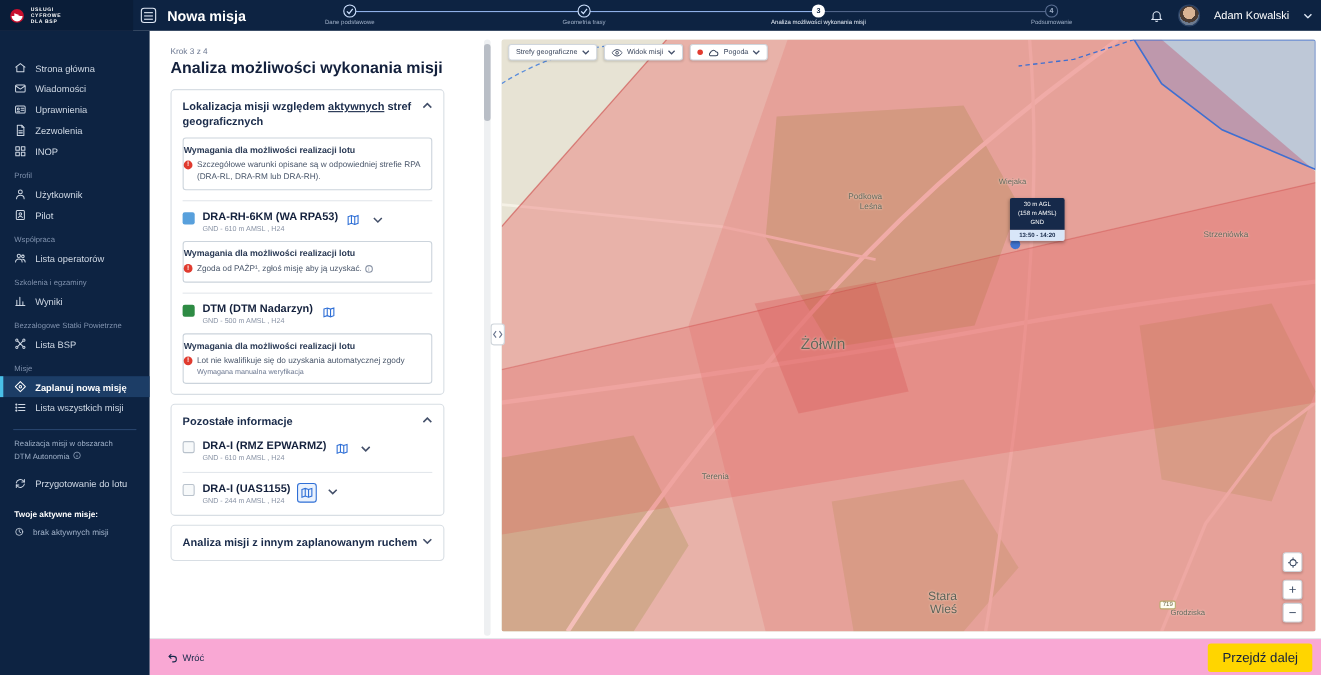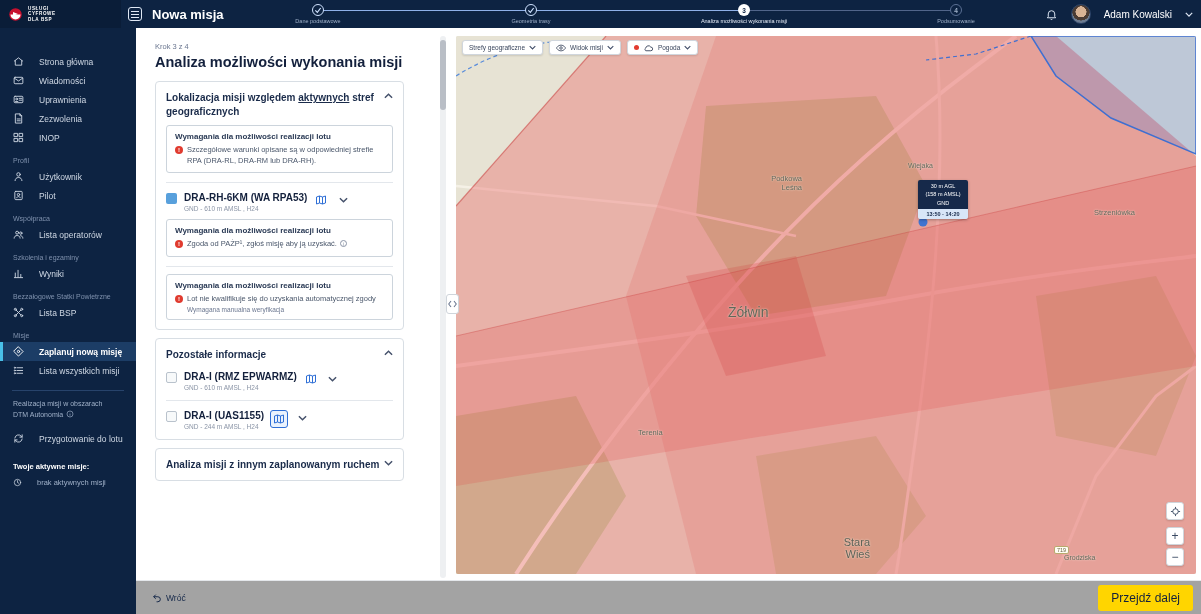--- a/index.html
+++ b/index.html
@@ -26,21 +26,21 @@
   .step.todo .circ { border:1px solid #5a6f93; color:#9fb0c8; background:#0d2342; }
   .step .lbl { margin-top:2px; font-size:5.5px; color:#9fb0c8; white-space:nowrap; }
   .step.active .lbl { color:#e6edf7; }
 
   .header-right { position:absolute; right:8px; top:0; height:28px; display:flex; align-items:center; gap:13px; }
   .avatar { width:20px; height:20px; border-radius:50%; background:radial-gradient(circle at 50% 38%, #d8b394 0 38%, #4a3b33 39% 60%, #6c7b90 61%); border:1px solid #2c4468; cursor:pointer; }
   .user-name { font-size:10px; color:#fff; cursor:pointer; }
 
   
   .sidebar { position:absolute; top:28px; left:0; width:136px; height:586px; background:#0d2342; padding-top:24px; z-index:20; }
-  .side-item { height:19px; display:flex; align-items:center; gap:15px; padding-left:13px; font-size:8.5px; color:#cfd8e4; cursor:pointer; position:relative; }
+  .side-item { height:19px; display:flex; align-items:center; gap:8px; padding-left:13px; font-size:8.5px; color:#cfd8e4; cursor:pointer; position:relative; }
   .side-item.active { background:#1c3d66; color:#fff; font-weight:bold; }
   .side-item.active::before { content:""; position:absolute; left:0; top:0; bottom:0; width:3px; background:#49c0e8; }
   .side-sec { margin:10px 0 3px 13px; font-size:7px; color:#7f91ad; }
   .side-div { margin:10px 12px 8px; border-top:1px solid #27436b; }
   .side-note { padding-left:13px; font-size:7px; color:#9fb0c8; line-height:1.5; }
   .side-note .ic { display:inline-block; vertical-align:-1px; margin-left:3px; }
   .side-title { margin:14px 0 4px 13px; font-size:7.5px; font-weight:bold; color:#fff; }
   .si { width:11px; height:11px; stroke:currentColor; fill:none; stroke-width:2; stroke-linecap:round; stroke-linejoin:round; flex:none; }
 
   
@@ -54,21 +54,21 @@
   .card-head .chev { margin-left:auto; margin-top:2px; }
   .zone-row { display:flex; align-items:flex-start; margin-top:9px; cursor:pointer; }
   .swatch { width:11px; height:11px; border-radius:2px; margin-top:1px; flex:none; }
   .swatch.outline { border:1px solid #b9c2cc; }
   .zone-text { margin-left:7px; }
   .zone-name { font-size:10px; font-weight:bold; color:#13203c; }
   .zone-meta { font-size:6.5px; color:#8a94a6; margin-top:2px; }
   .icon-btn { background:none; border:none; width:16px; height:16px; display:flex; align-items:center; justify-content:center; cursor:pointer; margin-left:6px; flex:none; }
   .icon-btn:first-of-type { margin-left:auto; }
   .icon-btn.boxed { width:18px; height:18px; border:1.5px solid #2f6fd6; border-radius:3px; background:#eaf2fd; }
-  .req-box { border:1px solid #ccd4dc; border-radius:3px; padding:6px 8px; margin-top:7px; }
+  .req-box { border:1px solid #ccd4dc; border-radius:3px; padding:6px 0; margin-top:7px; }
   .req-title { font-size:8px; font-weight:bold; color:#2a3a55; margin-bottom:4px; }
   .req-line { display:flex; gap:4px; align-items:flex-start; }
   .warn-ic { width:8px; height:8px; border-radius:50%; background:#e03b2f; color:#fff; font-size:6px; font-weight:bold; display:flex; align-items:center; justify-content:center; flex:none; margin-top:1px; }
   .req-text { font-size:7.5px; color:#4a576b; line-height:1.4; }
   .req-sub { font-size:6.5px; color:#6b7790; margin:2px 0 0 12px; }
   .info-ic { display:inline-block; width:7px; height:7px; border:1px solid #8a94a6; border-radius:50%; color:#8a94a6; font-size:5px; text-align:center; line-height:6px; vertical-align:0; margin-left:3px; }
   .sep { border-top:1px solid #e3e7ec; margin:9px 0 0; }
 
   
   .scrollbar { position:absolute; left:440px; top:36px; width:6px; height:542px; background:#eef0f2; border-radius:3px; }
@@ -83,21 +83,21 @@
   .chev { display:inline-flex; }
   .map-tooltip { position:absolute; left:462px; top:144px; width:50px; z-index:6; text-align:center; border-radius:2px; overflow:hidden; box-shadow:0 1px 3px rgba(0,0,0,.3); }
   .tt-top { background:#16294a; color:#fff; font-size:5.5px; line-height:1.5; padding:2px 1px; }
   .tt-time { background:#d8e6f8; color:#16294a; font-size:5.5px; font-weight:bold; padding:2px 1px; }
   .map-label { position:absolute; font-size:7.5px; color:#63675a; text-shadow:0 0 2px #f4efe2; z-index:3; text-align:right; }
   .map-label.lg { font-size:11px; color:#5d6156; }
   .road-badge { position:absolute; font-size:5.5px; color:#6b6345; background:#fffef4; border:1px solid #b9ab6e; border-radius:2px; padding:0 2px; z-index:3; }
   .map-ctrl { position:absolute; left:710px; width:18px; height:18px; background:#fff; border:1px solid #cfd5db; border-radius:3px; display:flex; align-items:center; justify-content:center; font-size:12px; color:#3a4a63; cursor:pointer; box-shadow:0 1px 2px rgba(0,0,0,.15); z-index:5; }
 
   
-  .footer { position:absolute; left:136px; top:580px; width:1065px; height:34px; background:#a3a3a3; border-top:1px solid #e4e7eb; display:flex; align-items:center; justify-content:space-between; padding:0 8px 0 16px; z-index:10; }
+  .footer { position:absolute; left:136px; top:580px; width:1065px; height:34px; background:#f9a8d4; border-top:1px solid #e4e7eb; display:flex; align-items:center; justify-content:space-between; padding:0 8px 0 16px; z-index:10; }
   .back-btn { display:flex; align-items:center; gap:4px; background:none; border:none; color:#16294a; font-size:8.5px; cursor:pointer; font-family:inherit; }
   .next-btn { background:#ffd500; border:none; border-radius:3px; padding:6px 13px; font-size:12px; font-weight:normal; color:#13203c; cursor:pointer; font-family:inherit; }
 </style>
 </head>
 <body>
 
 <div class="header">
   <div class="logo-block">
     <svg width="15" height="15" viewBox="0 0 24 24">
         <circle cx="12" cy="12" r="10" fill="#c8102e"></circle>
@@ -346,20 +346,33 @@
     </div>
     <div class="req-box">
       <div class="req-title">Wymagania dla możliwości realizacji lotu</div>
       <div class="req-line">
         <span class="warn-ic">!</span>
         <span class="req-text"><span>Zgoda od PAŻP¹, zgłoś misję aby ją uzyskać.</span><span class="info-ic">i</span></span>
       </div>
     </div>
     <div class="sep"></div>
 
+    <div class="zone-row">
+      <span class="swatch" style="background: rgb(46, 139, 68);"></span>
+      <div class="zone-text">
+        <div class="zone-name">DTM (DTM Nadarzyn)</div>
+        <div class="zone-meta">GND - 500 m AMSL , H24</div>
+      </div>
+      <span class="icon-btn">
+          <svg width="12" height="12" viewBox="0 0 24 24" fill="none" stroke="#2f6fd6" stroke-width="2">
+            <path d="M3 6l6-2 6 2 6-2v14l-6 2-6-2-6 2z"></path>
+            <path d="M9 4v14M15 6v14"></path>
+          </svg>
+        </span>
+    </div>
     <div class="req-box">
       <div class="req-title">Wymagania dla możliwości realizacji lotu</div>
       <div class="req-line">
         <span class="warn-ic">!</span>
         <span class="req-text">Lot nie kwalifikuje się do uzyskania automatycznej zgody</span>
       </div>
       <div class="req-sub">Wymagana manualna weryfikacja</div>
     </div>
   </div>
 

